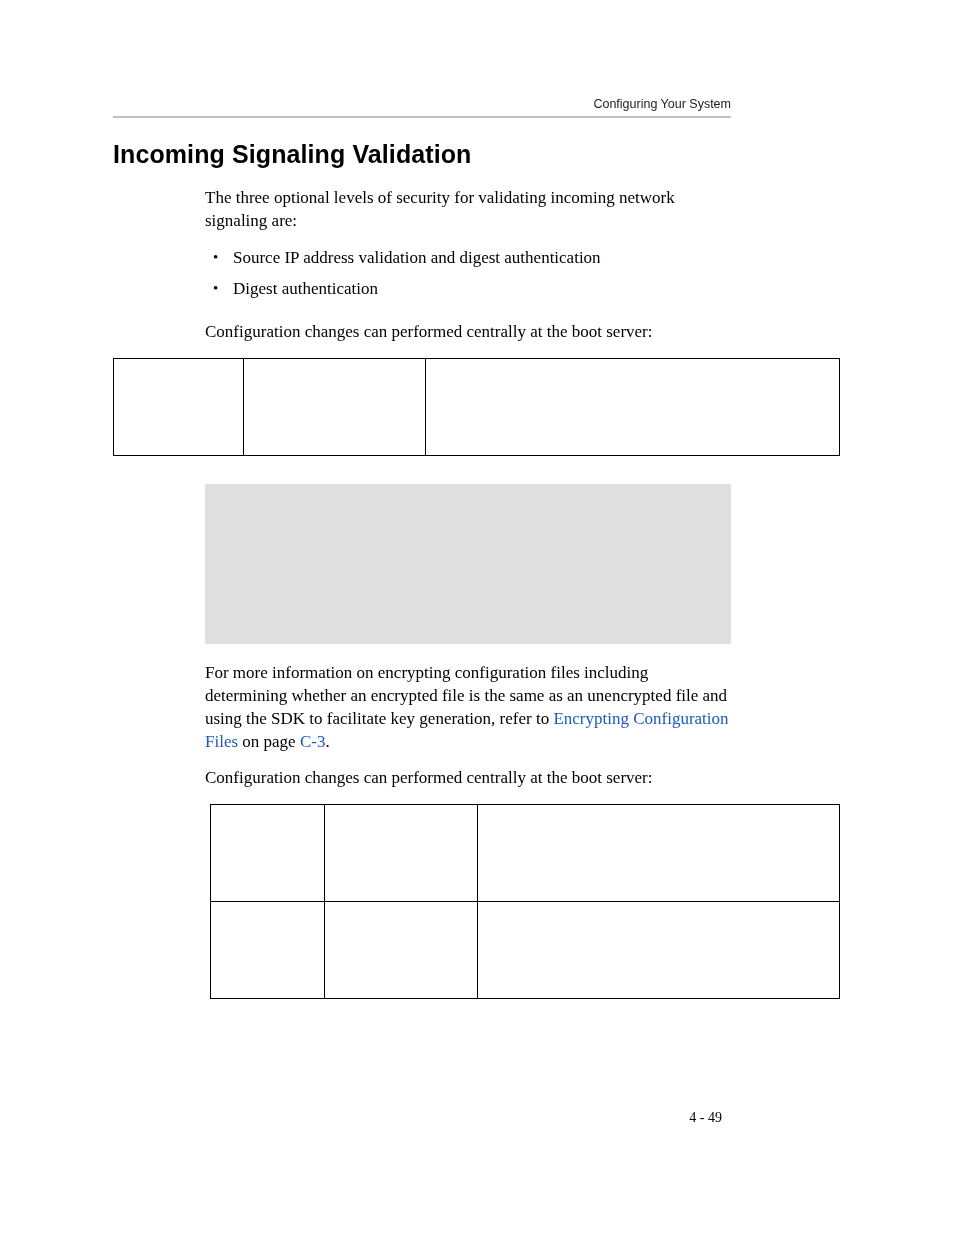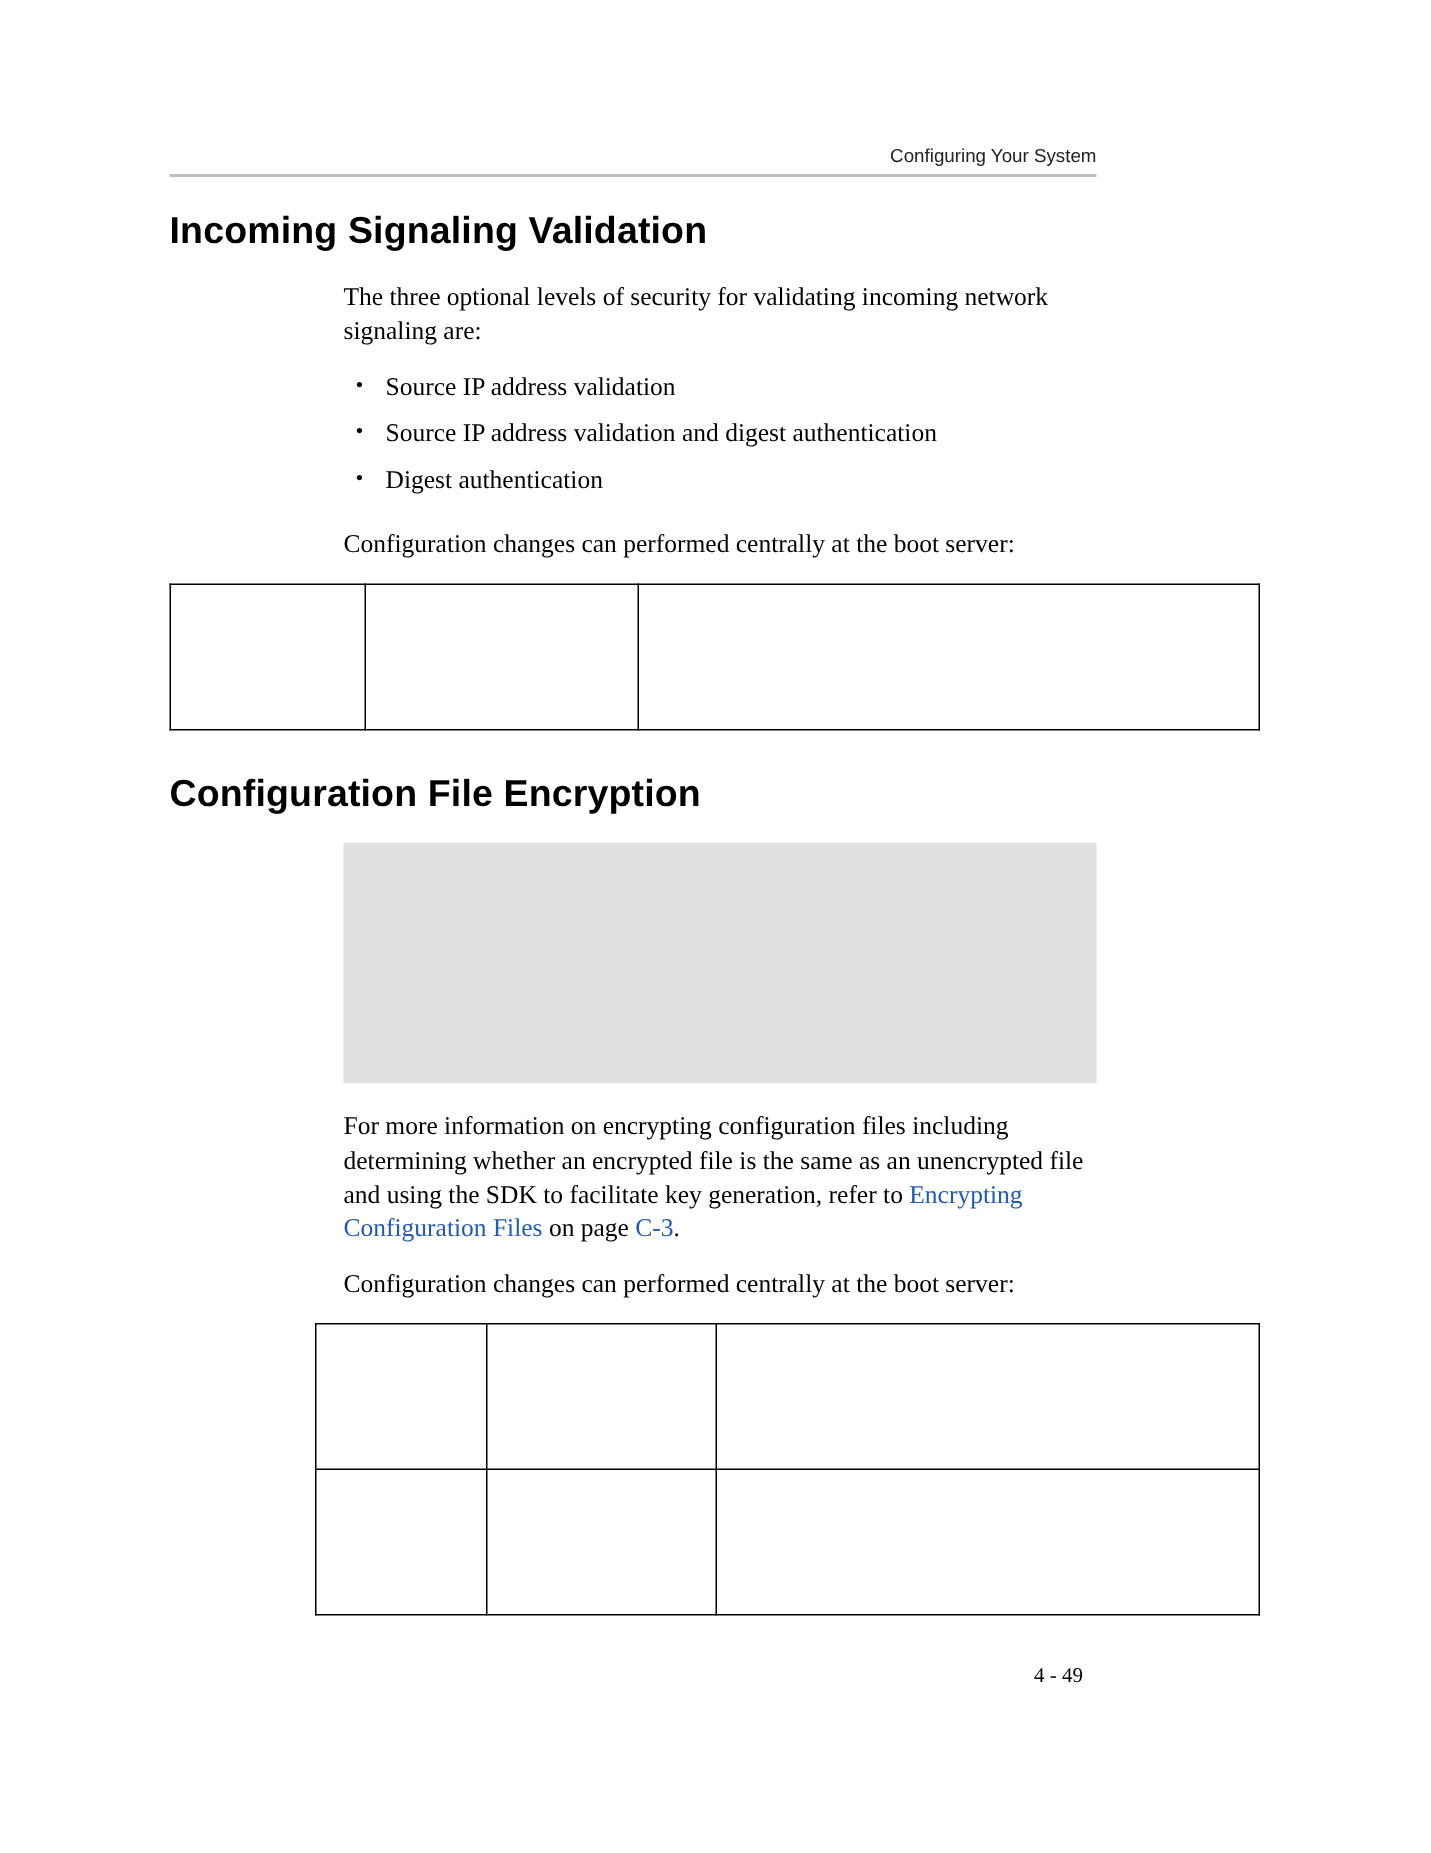--- a/index.html
+++ b/index.html
@@ -40,21 +40,21 @@
   }
   h2.section {
     font-family: Arial, Helvetica, sans-serif;
     font-weight: 700;
     color: #000000;
     font-size: 25px;
     margin: 0 0 18px 0;
     letter-spacing: 0.1px;
   }
   .body-block {
-    margin-left: 116px;
+    margin-left: 92px;
     font-size: 17px;
     line-height: 1.35;
   }
   .body-block p {
     margin: 0 0 14px 0;
   }
   ul.bullets {
     list-style: none;
     margin: 0 0 12px 0;
     padding: 0;
@@ -113,38 +113,36 @@
   <div class="running-head">Configuring Your System</div>
   <div class="rule"></div>
 
   <div class="content">
 
     <h2 class="section">Incoming Signaling Validation</h2>
 
     <div class="body-block">
       <p>The three optional levels of security for validating incoming network signaling are:</p>
       <ul class="bullets">
-        <li>Source IP address validation</li>
         <li>Source IP address validation and digest authentication</li>
         <li>Digest authentication</li>
       </ul>
       <p>Configuration changes can performed centrally at the boot server:</p>
     </div>
 
     <table class="grid">
       <tbody>
           <tr>
         <td class="t1c1"></td>
         <td class="t1c2"></td>
         <td></td>
       </tr>
     </tbody>
       </table>
 
-    <h2 class="section">Configuration File Encryption</h2>
 
     <div class="body-block">
 
       <div class="note-box"></div>
 
       <p>
         <span>For more information on encrypting configuration files including determining whether an encrypted file is the same as an unencrypted file and using the SDK to facilitate key generation, refer to </span><a class="xref" href="#">Encrypting Configuration Files</a><span> on page </span><a class="xref" href="#">C-3</a><span>.</span>
       </p>
 
       <p>Configuration changes can performed centrally at the boot server:</p>

